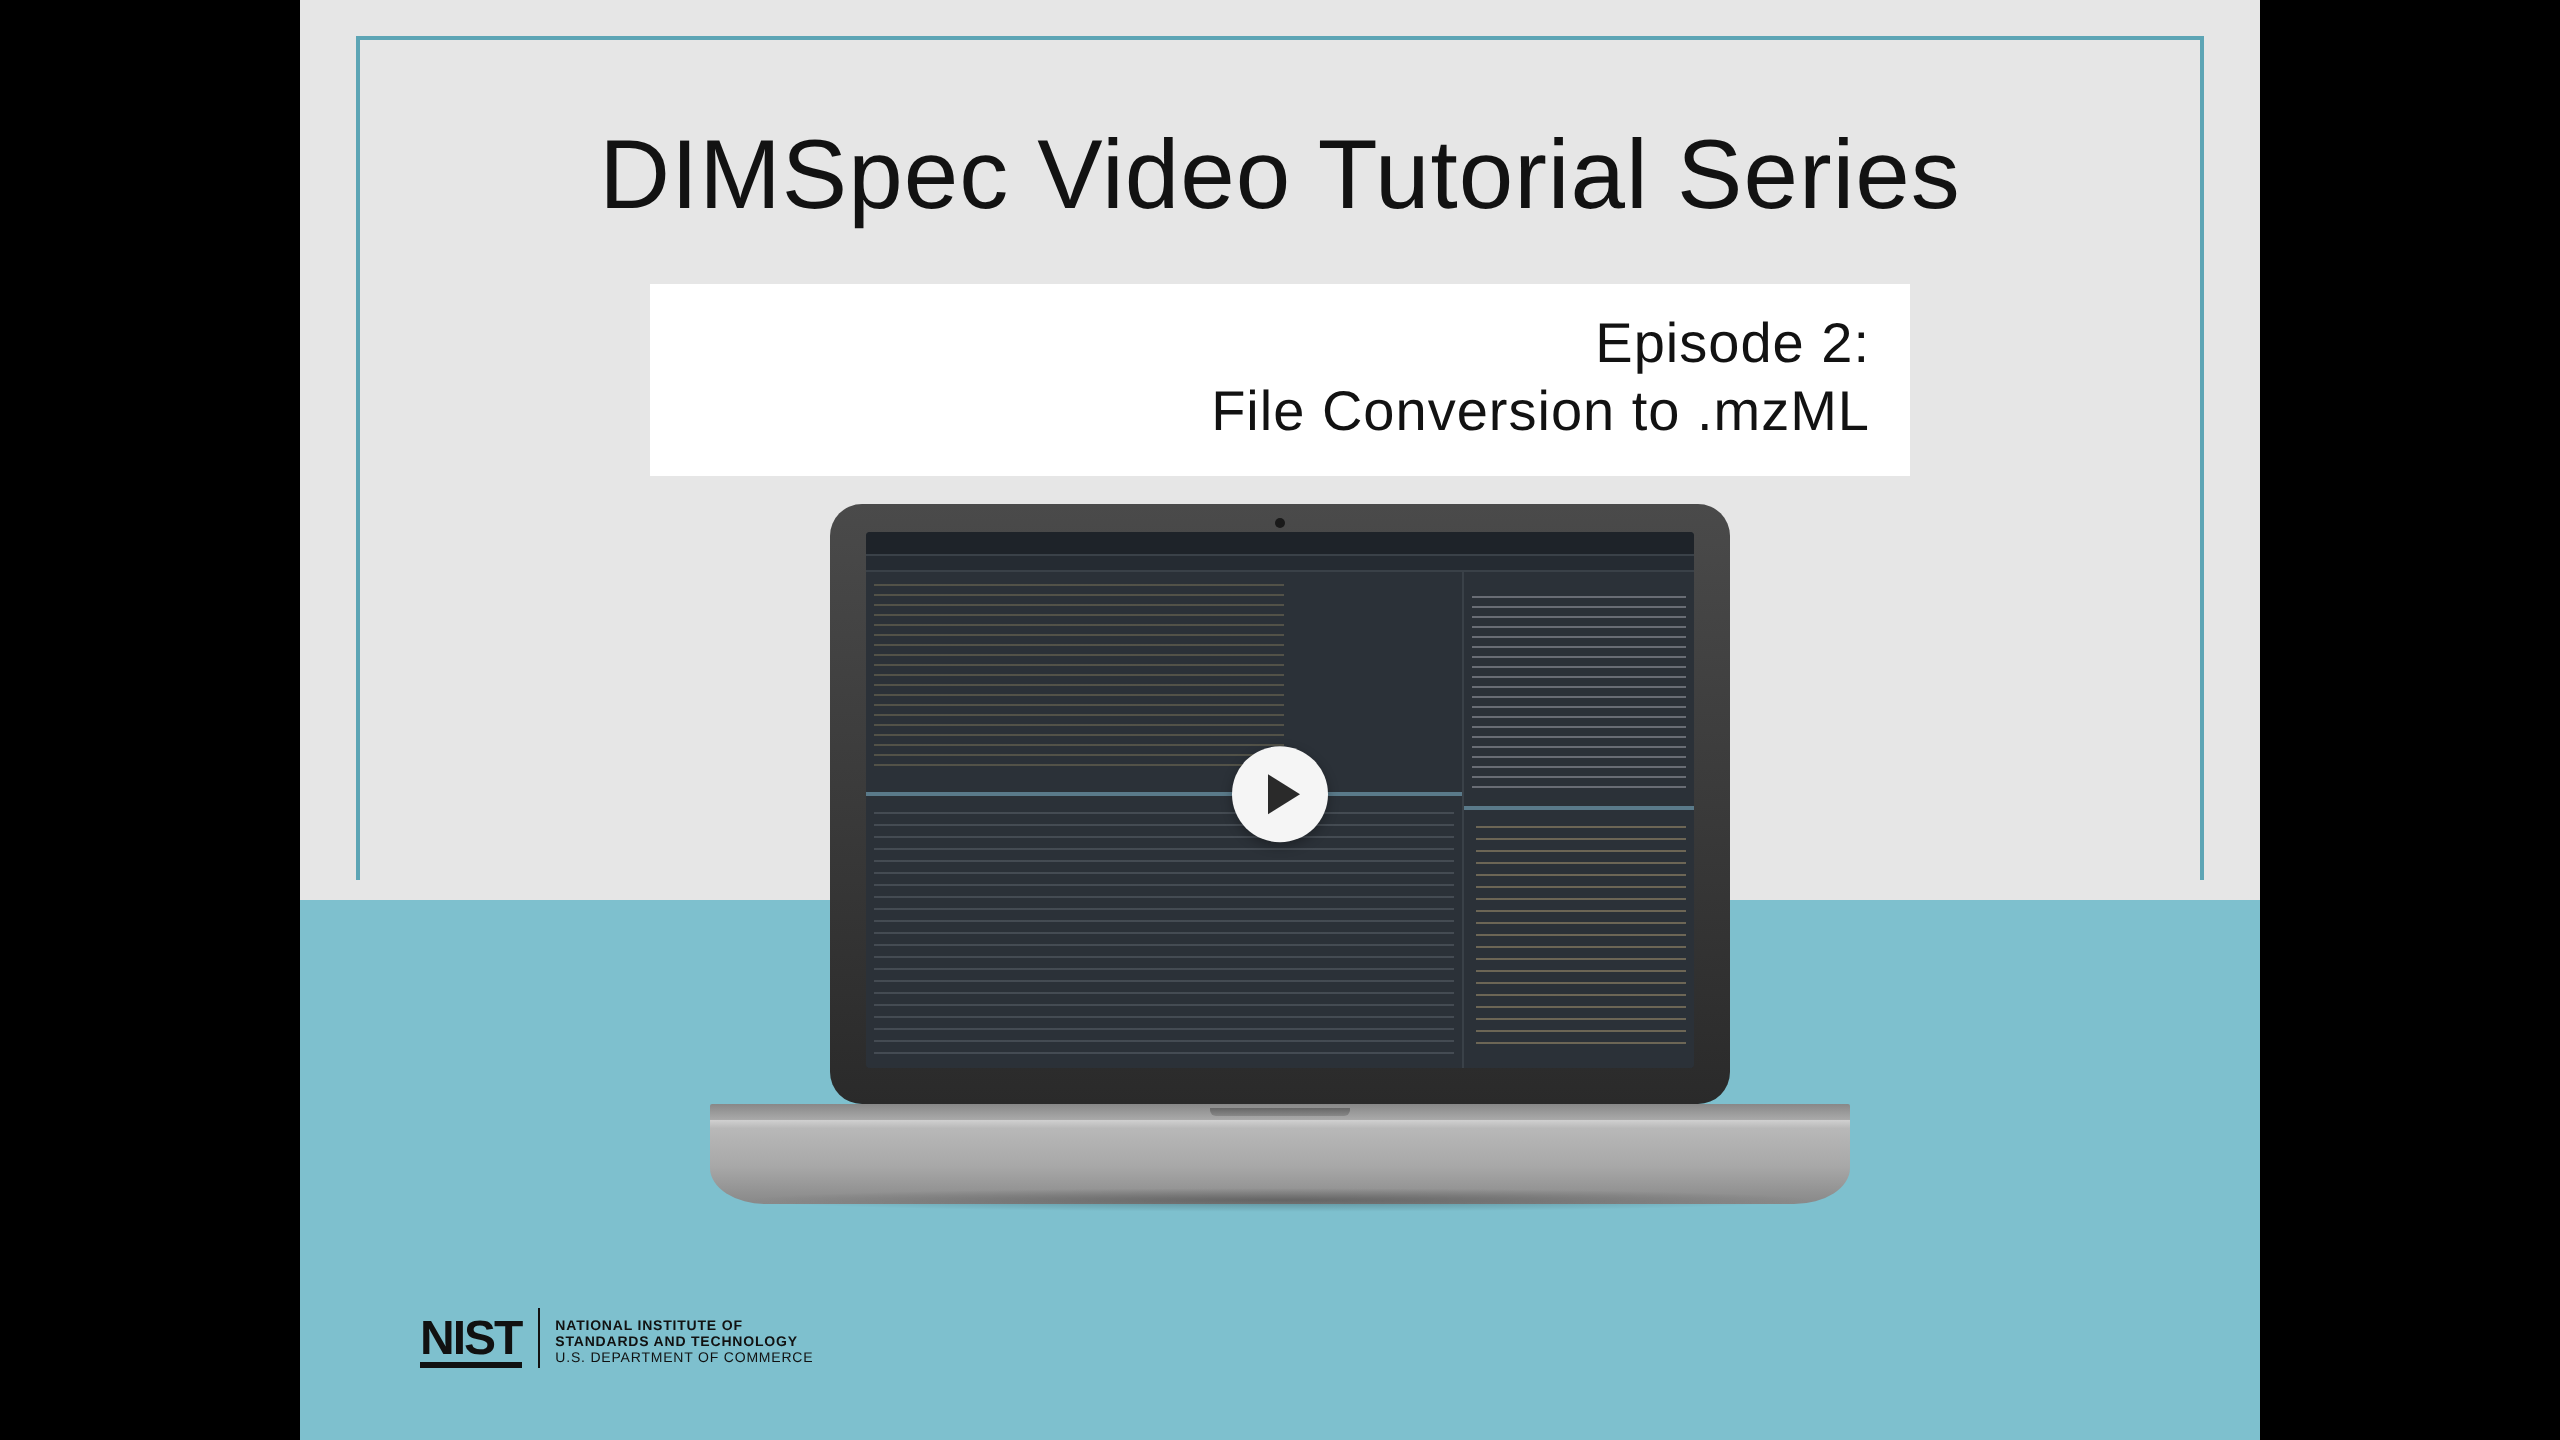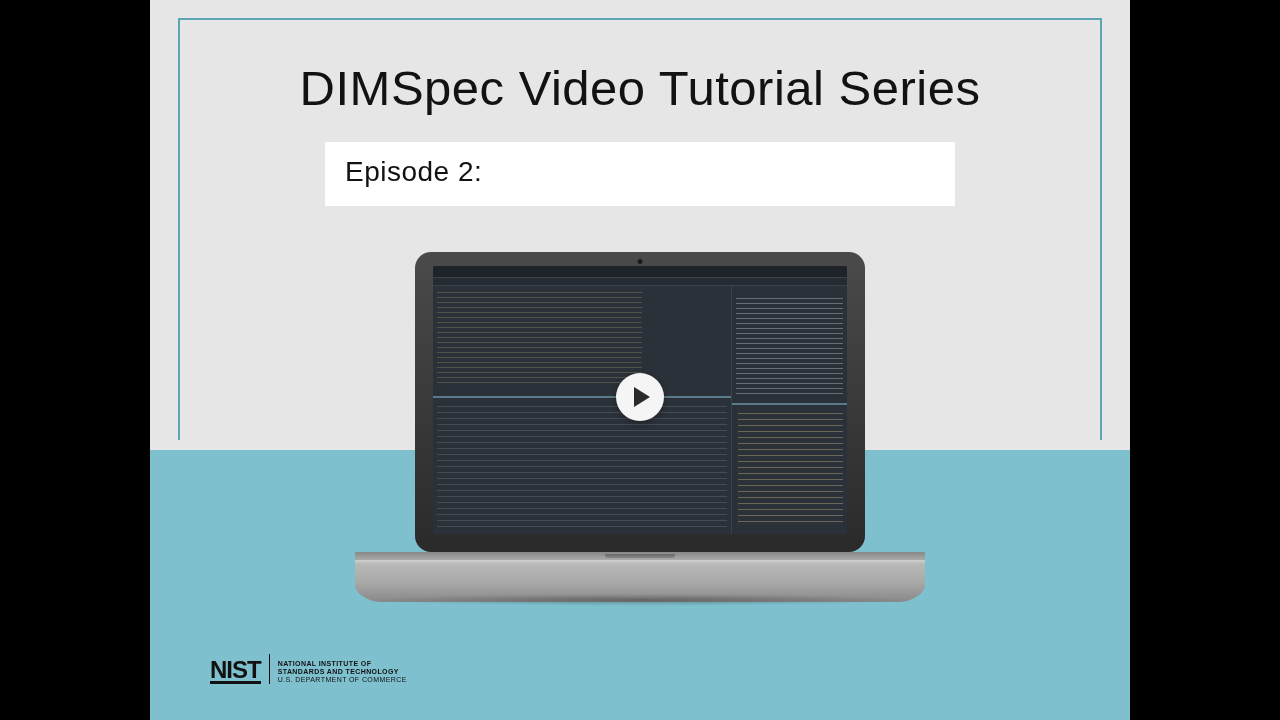--- a/index.html
+++ b/index.html
@@ -60,21 +60,21 @@
       z-index: 4;
     }
     .subtitle-box {
       position: absolute;
       top: 142px;
       left: 50%;
       transform: translateX(-50%);
       width: 630px;
       background: #ffffff;
       padding: 14px 20px 16px;
-      text-align: left;
+      text-align: right;
       z-index: 4;
     }
     .subtitle-line1 {
       font-size: 28px;
       font-weight: 400;
       color: #121212;
       letter-spacing: 0.5px;
       margin-bottom: 2px;
     }
     .subtitle-line2 {
@@ -329,20 +329,21 @@
 
   <div class="center-col">
     <div class="bg-top"></div>
     <div class="bg-bottom"></div>
     <div class="frame-border"></div>
 
     <h1 class="title">DIMSpec Video Tutorial Series</h1>
 
     <div class="subtitle-box">
       <div class="subtitle-line1">Episode 2:</div>
+      <div class="subtitle-line2">File Conversion to .mzML</div>
     </div>
 
     <div class="laptop">
       <div class="laptop-screen-outer">
         <div class="laptop-camera"></div>
         <div class="laptop-screen">
           <div class="ide-topbar"></div>
           <div class="ide-toolbar"></div>
           <div class="ide-main">
             <div class="ide-left">

